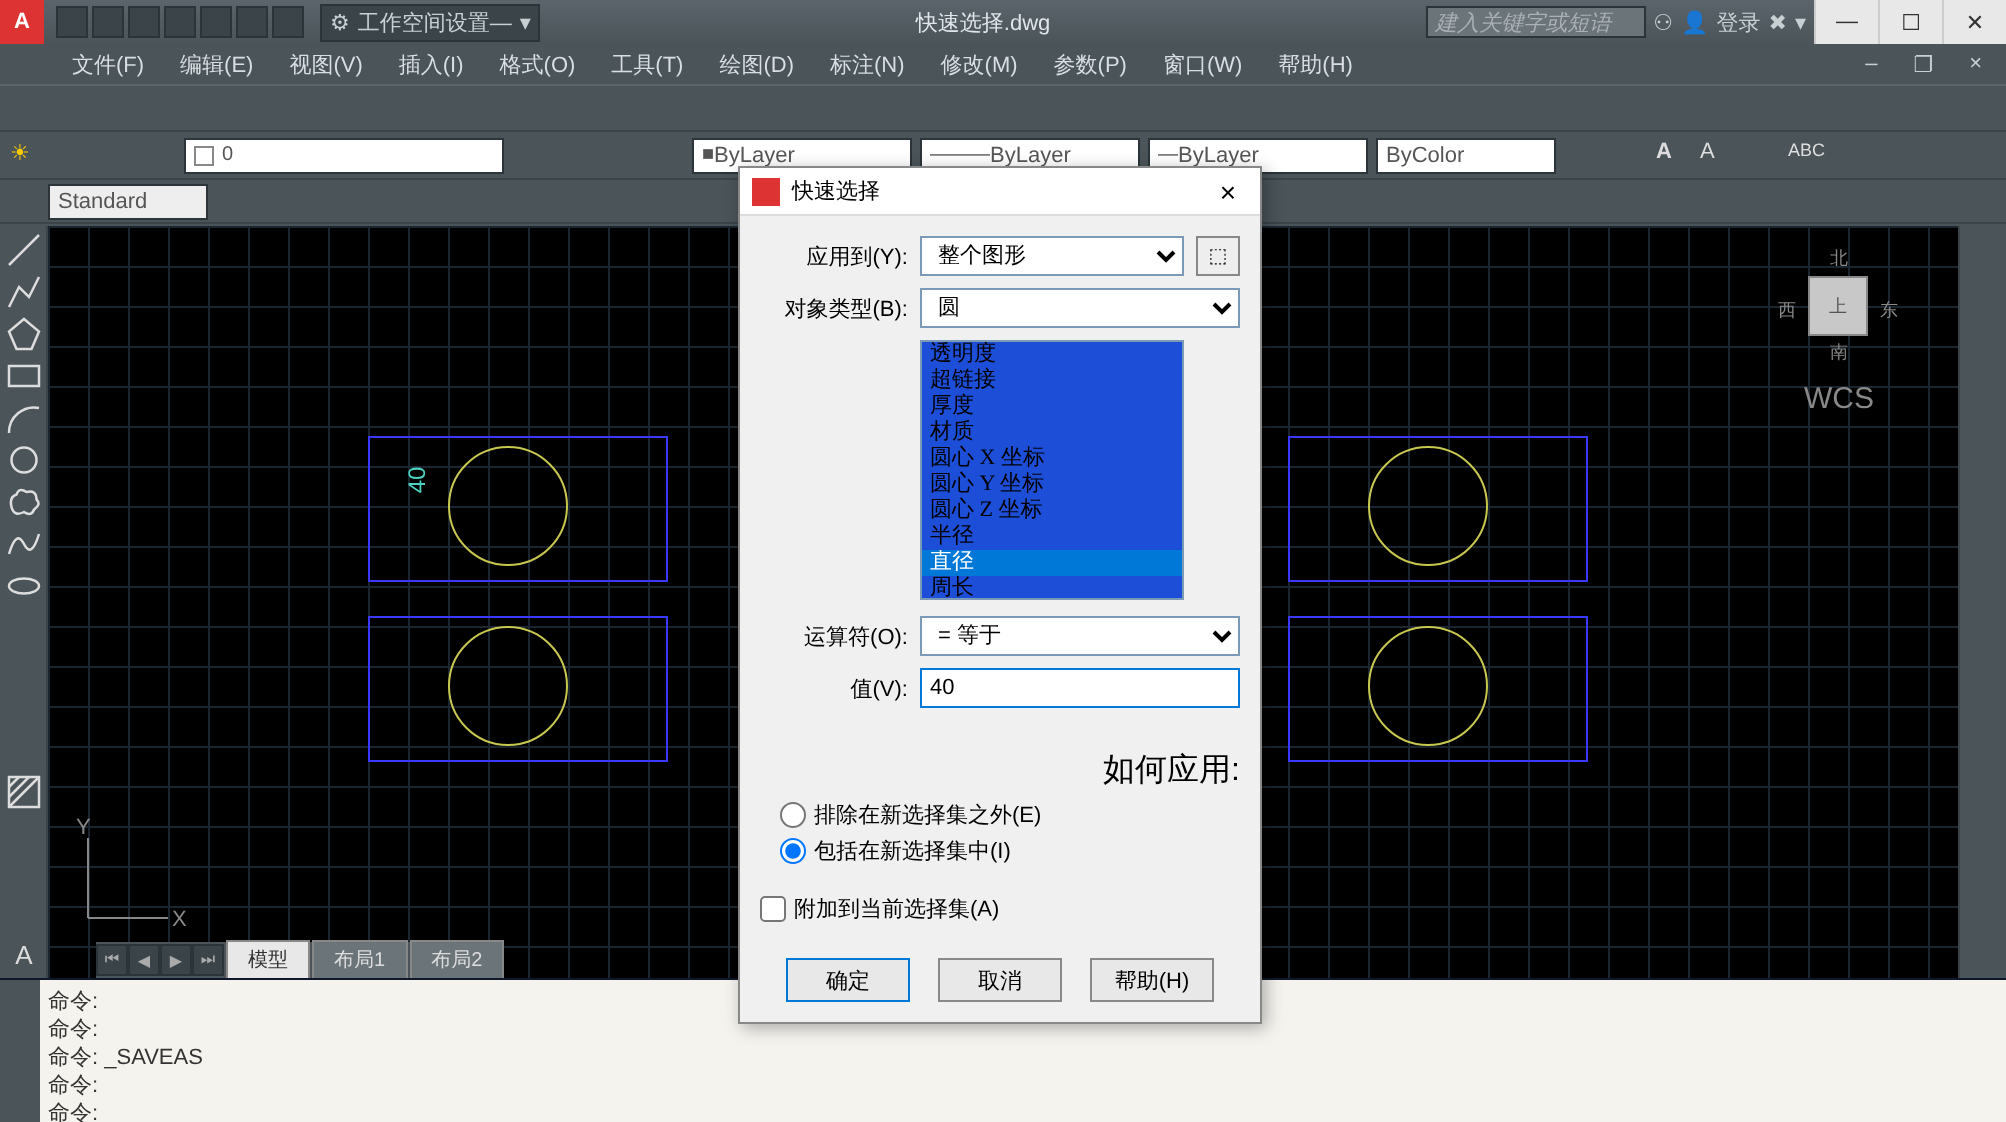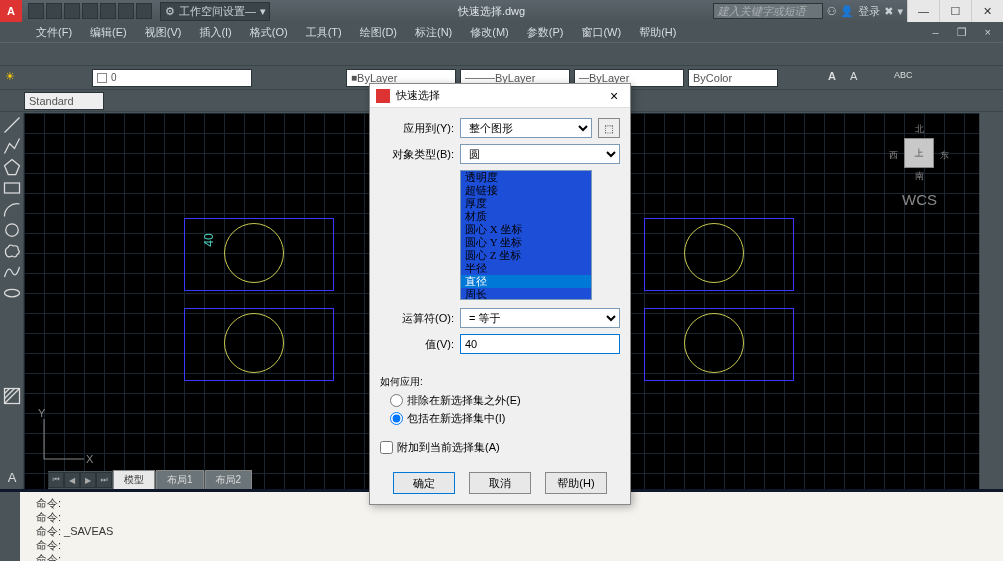--- a/index.html
+++ b/index.html
@@ -37,38 +37,38 @@
 .ucs{position:absolute;bottom:20px;left:10px;}
 .viewcube{position:absolute;top:10px;right:30px;width:60px;height:60px;}
 .viewcube .cube{width:30px;height:30px;background:#c8c8c8;border:1px solid #888;margin:15px auto;display:flex;align-items:center;justify-content:center;font-size:9px;color:#555;}
 .viewcube .dir{position:absolute;color:#888;font-size:9px;}
 .wcs{position:absolute;top:78px;right:42px;color:#888;font-size:15px;}
 .tabs{position:absolute;bottom:0;left:24px;height:18px;display:flex;align-items:center;background:#4a5459;}
 .tabs .nav{display:flex;gap:0;}
 .tabs .nav div{width:16px;height:16px;background:#3a4449;border:1px solid #2a3439;display:flex;align-items:center;justify-content:center;color:#aaa;font-size:8px;}
 .tabs .tab{padding:2px 10px;background:#e8e8e8;border:1px solid #888;color:#333;font-size:10px;margin-left:1px;}
 .tabs .tab.inactive{background:#6a7479;color:#ddd;}
-.cmdline{position:absolute;bottom:0;left:0;right:0;height:72px;background:#f5f3ee;border-top:3px solid #0f172a;display:flex;gap:12px;}
+.cmdline{position:absolute;bottom:0;left:0;right:0;height:72px;background:#f5f3ee;border-top:1px solid #0f172a;display:flex;}
 .cmdline .side{width:20px;background:#4a5459;display:flex;flex-direction:column;gap:1px;padding:2px;}
 .cmdline .side div{width:16px;height:16px;background:#4a5459;}
 .cmdline .txt{flex:1;padding:4px;font-family:"SimSun",monospace;font-size:11px;color:#333;line-height:14px;}
 .dialog{position:absolute;top:83px;left:369px;width:262px;background:#f0f0f0;border:1px solid #888;box-shadow:2px 2px 8px rgba(0,0,0,0.3);z-index:100;}
 .dialog .dtitle{height:24px;background:#fff;border-bottom:1px solid #ddd;display:flex;align-items:center;padding:0 6px;gap:6px;}
 .dialog .dtitle .dico{width:14px;height:14px;background:#d33;}
 .dialog .dtitle .dname{flex:1;font-size:11px;}
 .dialog .dtitle .dclose{width:20px;text-align:center;cursor:default;font-size:14px;}
 .dialog .dbody{padding:10px 10px 6px 10px;}
 .drow{display:flex;align-items:center;margin-bottom:6px;gap:6px;}
 .drow .lbl{width:74px;text-align:right;font-size:11px;}
 .drow select,.drow input[type=text]{flex:1;height:20px;border:1px solid #7a9ab8;padding:0 4px;font-size:11px;background:#fff;}
 .drow .sbtn{width:22px;height:20px;border:1px solid #888;background:#eee;display:flex;align-items:center;justify-content:center;font-size:10px;}
 .listbox{margin-left:80px;width:132px;height:130px;border:1px solid #7a9ab8;background:#1d4ed8;overflow-y:scroll;font-size:11px;}
 .listbox div{padding:0px 4px;line-height:13px;cursor:default;font-family:"SimSun";}
 .listbox div.sel{background:#0078d7;color:#fff;}
-.grplabel{font-size:10px;margin:21px 0 4px 0;}
+.grplabel{font-size:16px;margin:21px 0 4px 0;text-align:right;}
 .radio,.check{display:flex;align-items:center;gap:4px;font-size:11px;margin:3px 0 3px 10px;}
 .radio input,.check input{margin:0;}
 .dbtns{display:flex;gap:14px;justify-content:center;padding:8px 0 10px 0;}
 .dbtns button{width:62px;height:22px;border:1px solid #888;background:#e8e8e8;font-size:11px;}
 .dbtns button.primary{border:1px solid #0078d7;}
 svg{display:block;}
 </style>
 </head>
 <body>
 

